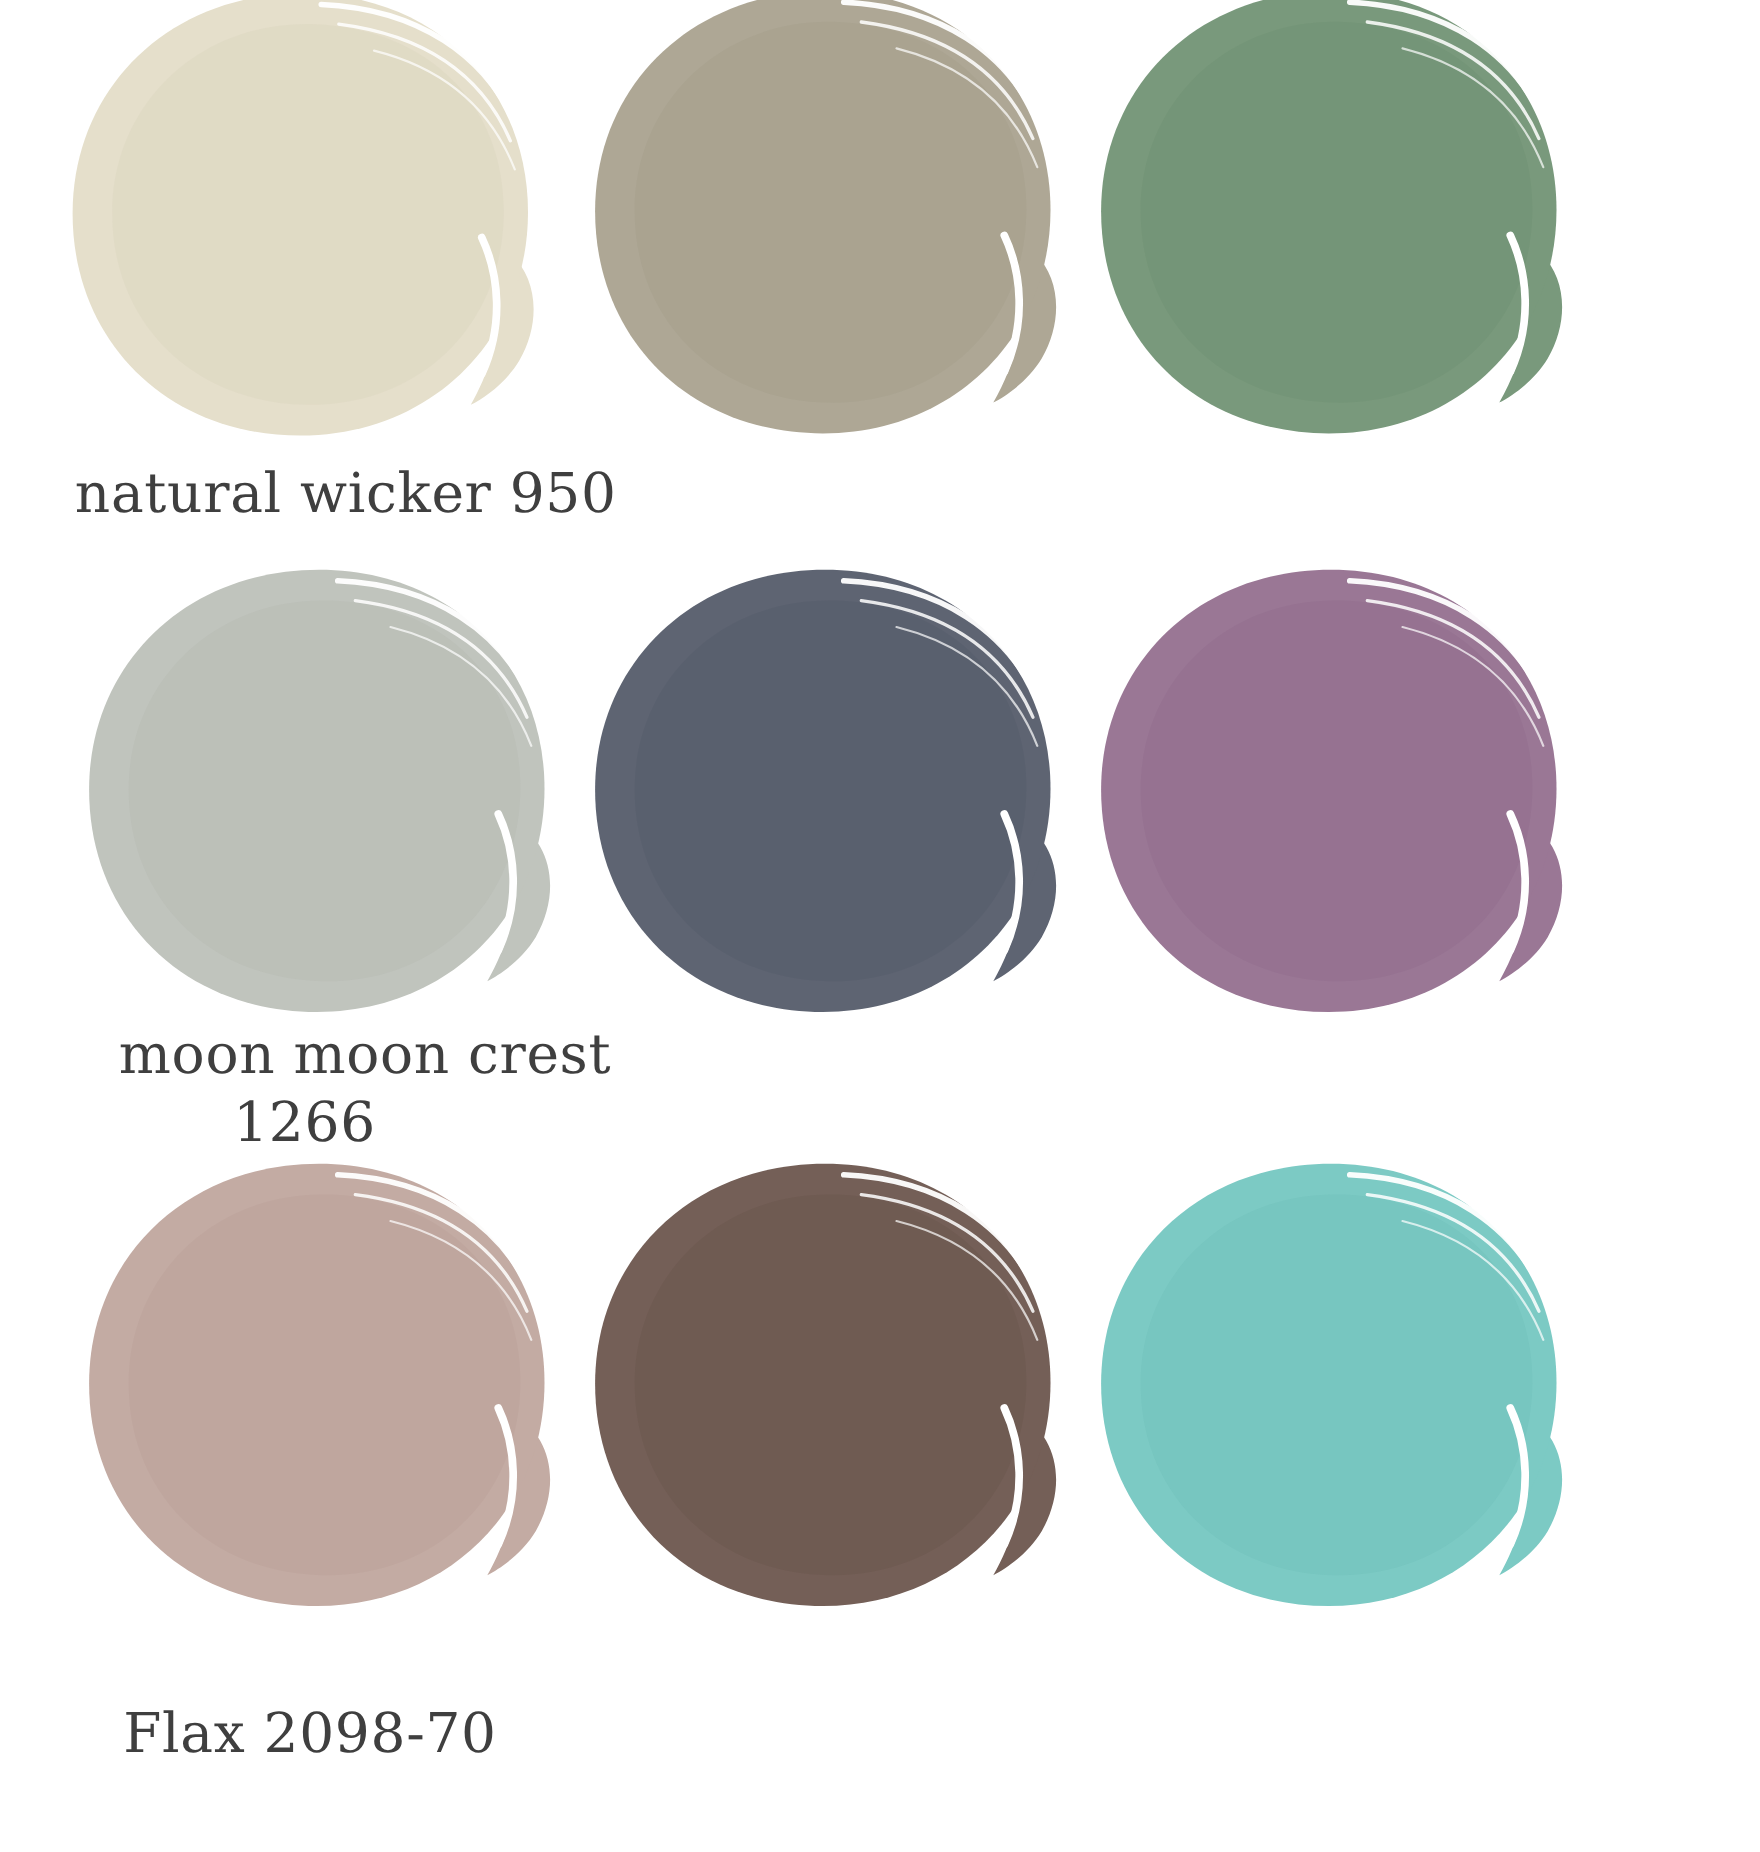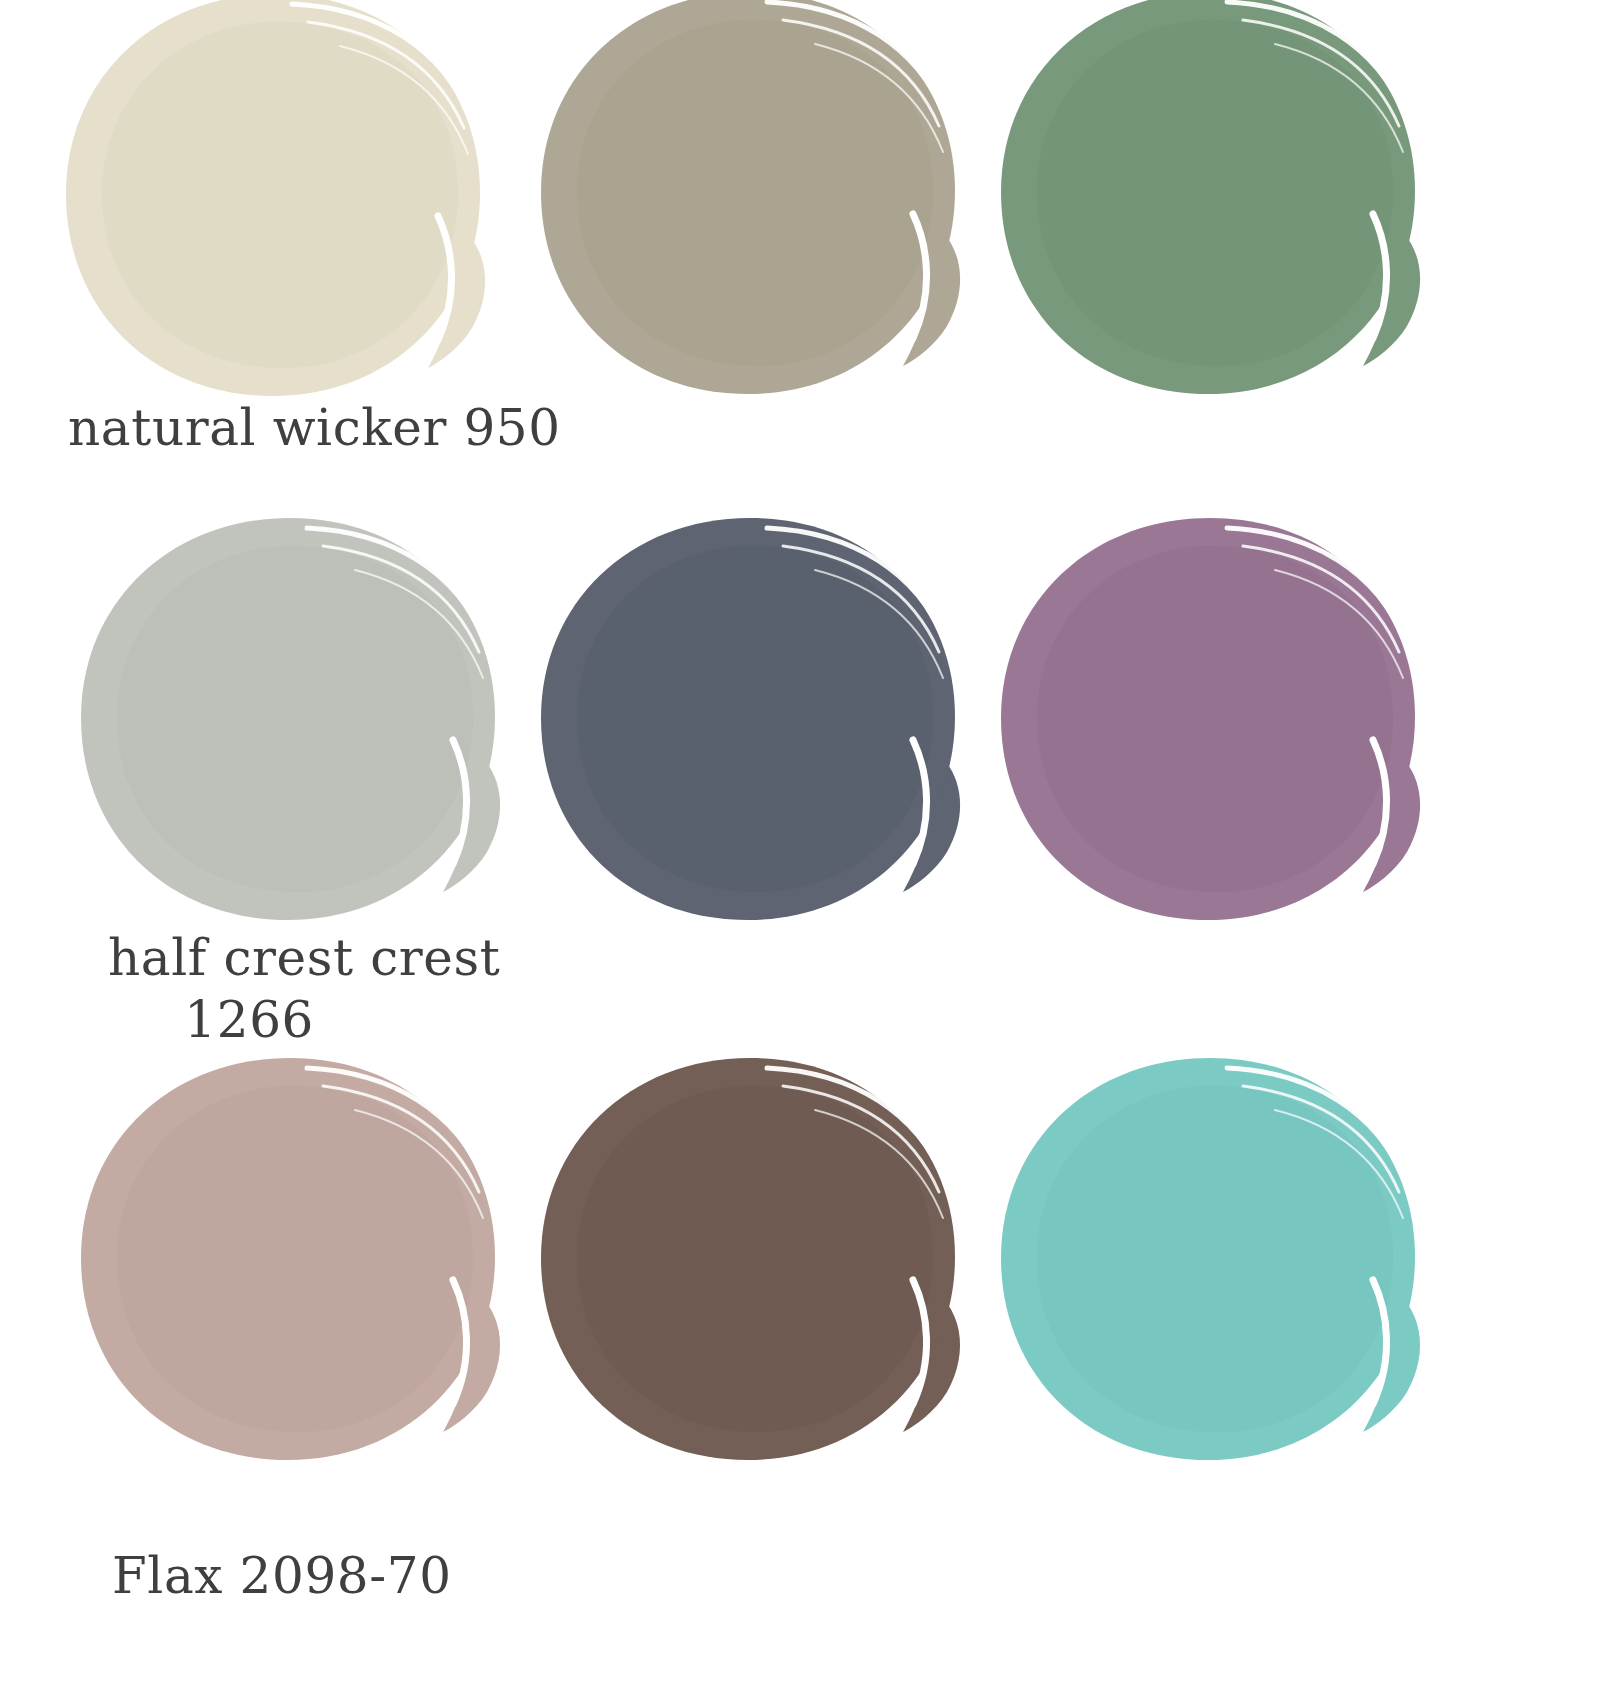--- a/index.html
+++ b/index.html
@@ -64,21 +64,21 @@
     letter-spacing: 0.6px;
     text-align: left;
   }
   .caption .line2 {
     display: block;
     text-align: center;
     padding-right: 110px;
     padding-top: 4px;
   }
 
-  #caption-0 { left: 68px;  top: 400px; text-align: right; }
+  #caption-0 { left: 68px;  top: 420px; text-align: right; }
   #caption-1 { left: 108px; top: 930px; }
   #caption-2 { left: 112px; top: 1548px; }
 </style>
 </head>
 <body style="background: rgb(255, 255, 255);">
 
 <div id="palette-grid">
 
   <div class="swatch-cell cell-r0c0">
     <div class="blob-wrap">
@@ -205,21 +205,21 @@
       </svg>
     </div>
   </div>
 
   <div class="caption" id="caption-0">
     <span>natural wicker 950</span>
     <span class="line2"></span>
   </div>
 
   <div class="caption" id="caption-1">
-    <span>half crest crest</span>
+    <span>moon moon crest</span>
     <span class="line2">1266</span>
   </div>
 
   <div class="caption" id="caption-2">
     <span>Flax 2098-70</span>
     <span class="line2"></span>
   </div>
 
 </div>
 

